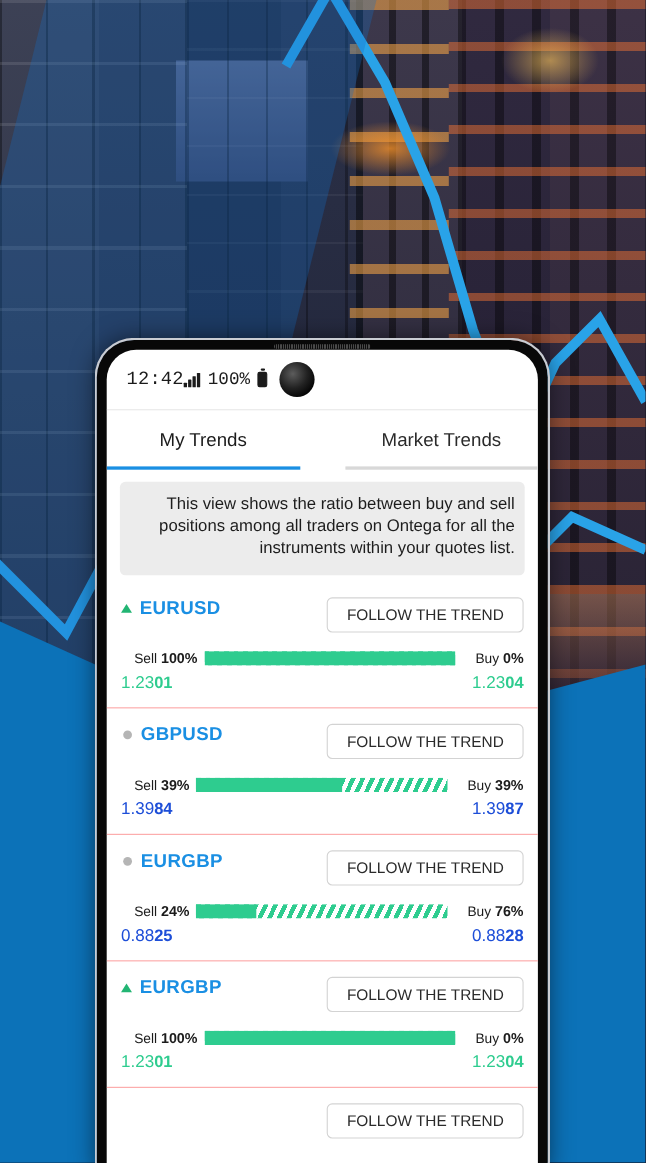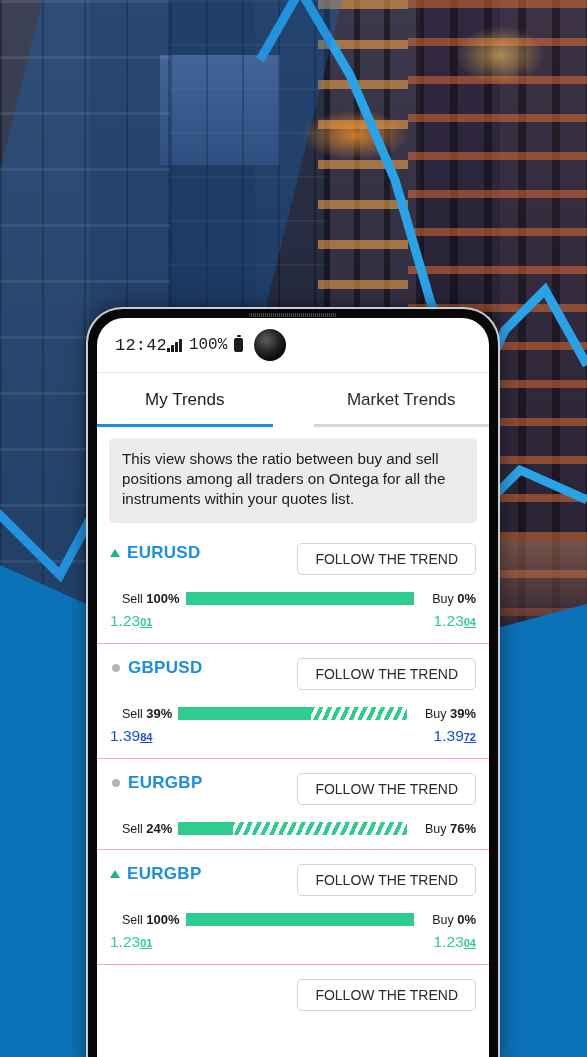--- a/index.html
+++ b/index.html
@@ -149,22 +149,22 @@
     font-size:17px; color:#2a2a2a; position:relative; cursor:pointer;
   }
   .tab .ul { position:absolute; left:0; right:0; bottom:0; height:3px; background:#d8d8d8; }
   .tab.active .ul { background:#1a8fe3; height:3.5px; }
   .tab.active { color:#1b1b1b; }
 
   
   .banner {
     margin: 11px 12px 0 12px;
     background:#ececec; border-radius:5px;
-    padding: 11px 20px 13px 13px;
-    font-size:15.2px; line-height:1.33; color:#1d1d1d;
+    padding: 11px 9px 13px 13px;
+    font-size:15.2px; line-height:1.33; color:#1d1d1d;text-align:right;
   }
 
   
   .list { margin-top: 6px; }
   .row { border-top:1px solid #fca5a5; padding: 14px 13px 13px 13px; }
   .row:first-child{border-top:none;}
   .row-head { display:flex; align-items:flex-start; justify-content:space-between; }
   .sym-wrap { display:flex; align-items:center; gap:7px; }
   .tri {
     width:0;height:0;border-left:5.5px solid transparent;border-right:5.5px solid transparent;
@@ -184,21 +184,21 @@
     flex:1; height:13px; position:relative; overflow:hidden; background:transparent;
   }
   .bar .hatch {
     position:absolute; left:0; top:0; height:100%; right:0;
     background: repeating-linear-gradient(115deg,
       #2ecc8f 0 4px, #ffffff 4px 8px);
   }
   .bar .solid { position:absolute; left:0; top:0; height:100%; background:#2ecc8f; }
   .price-line { display:flex; justify-content:space-between; margin-top:6px; }
   .price { font-size:15.5px; color:#1d4ed8; }
-  .price .tail { font-weight:bold; font-size:11px;text-decoration:underline; }
+  .price .tail { font-weight:bold; font-size:15px; }
   .price.up { color:#2ecc8f; }
 </style>
 </head>
 <body>
 
 <div id="bg">
   <div class="city">
     <div class="midtower"></div>
     <div class="wins">
       <div class="wb colA"></div>
@@ -308,21 +308,21 @@
             <span class="hatch"></span>
             <span class="solid" style="width:58%"></span>
           </span>
           <span class="side-label">
             <span>Buy</span>
             <b>39%</b>
           </span>
         </div>
         <div class="price-line">
           <span class="price"><span>1.39</span><span class="tail">84</span></span>
-          <span class="price"><span>1.39</span><span class="tail">72</span></span>
+          <span class="price"><span>1.39</span><span class="tail">87</span></span>
         </div>
       </div>
 
       <div class="row">
         <div class="row-head">
           <div class="sym-wrap">
             <span class="dot"></span>
             <span class="sym">EURGBP</span>
           </div>
           <button class="follow-btn">FOLLOW THE TREND</button>
@@ -334,20 +334,24 @@
           </span>
           <span class="bar">
             <span class="hatch"></span>
             <span class="solid" style="width:24%"></span>
           </span>
           <span class="side-label">
             <span>Buy</span>
             <b>76%</b>
           </span>
         </div>
+        <div class="price-line">
+          <span class="price"><span>0.88</span><span class="tail">25</span></span>
+          <span class="price"><span>0.88</span><span class="tail">28</span></span>
+        </div>
       </div>
 
       <div class="row">
         <div class="row-head">
           <div class="sym-wrap">
             <span class="tri"></span>
             <span class="sym">EURGBP</span>
           </div>
           <button class="follow-btn">FOLLOW THE TREND</button>
         </div>

